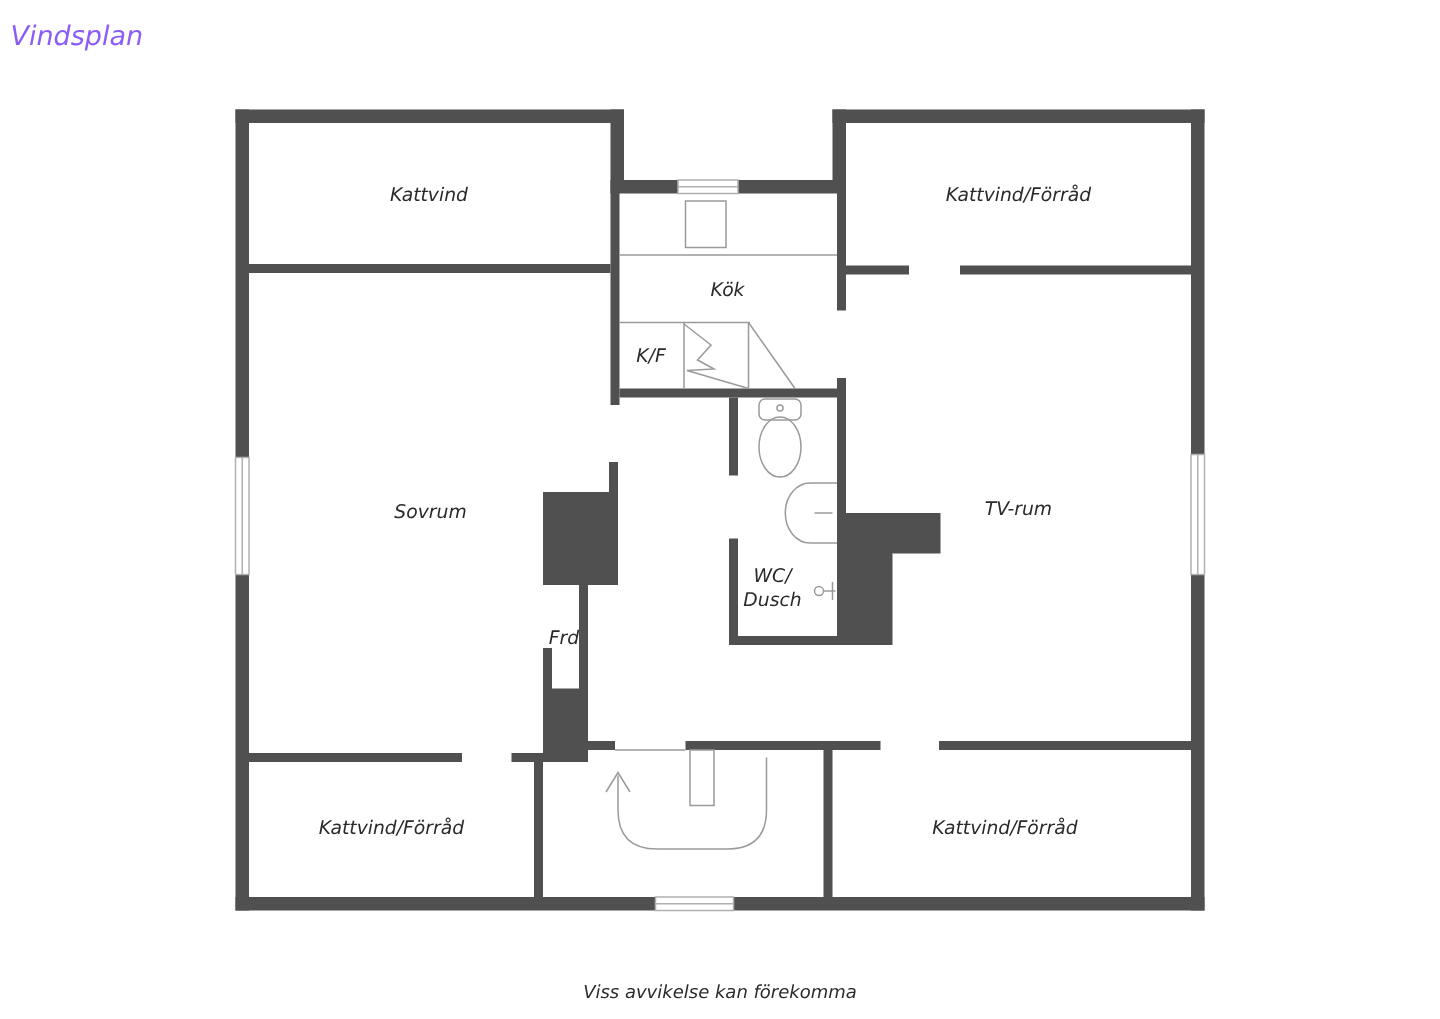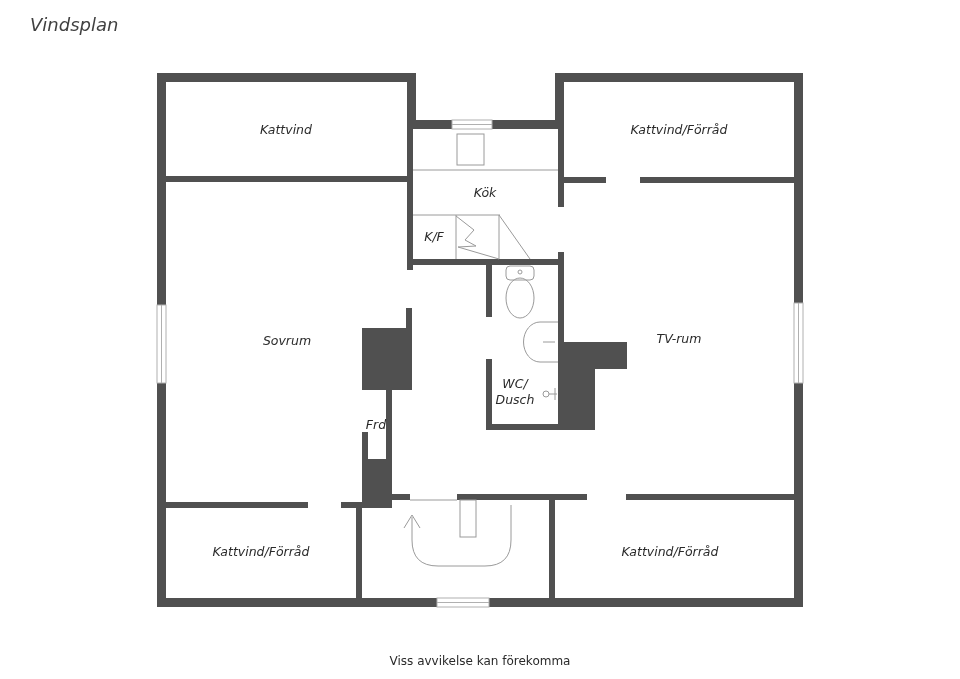--- a/index.html
+++ b/index.html
@@ -1,18 +1,18 @@
 <!DOCTYPE html>
 <html><head>
 <meta charset="utf-8">
 <style>
   html, body { margin: 0; padding: 0; background: #ffffff; }
   body { width: 960px; height: 679px; position: relative; overflow: hidden; font-family: "DejaVu Sans", sans-serif; }
-  .title { position: absolute; left: 30px; top: 14px; font-size: 18px; font-style: italic; color: #404040; text-align: center; }
-  .footer { position: absolute; left: 0; width: 960px; top: 654px; text-align: center; font-size: 12px; color: #2a2a2a; }
+  .title { position: absolute; left: 7px; top: 14px; font-size: 18px; font-style: italic; color: #8b5cf6; text-align: center; }
+  .footer { position: absolute; left: 0; width: 960px; top: 654px; text-align: center; font-size: 12px; font-style: italic; color: #2a2a2a; }
   svg.plan { position: absolute; left: 0; top: 0; }
   .lbl { font-family: "DejaVu Sans", sans-serif; font-style: italic; font-size: 12.5px; fill: #2a2a2a; }
   .wall { fill: #505050; }
   .fx { fill: none; stroke: #9a9a9a; stroke-width: 1; }
   .win { fill: #ffffff; stroke: #b0b0b0; stroke-width: 1; }
 </style>
 </head>
 <body>
 
 <div class="title">Vindsplan</div>

